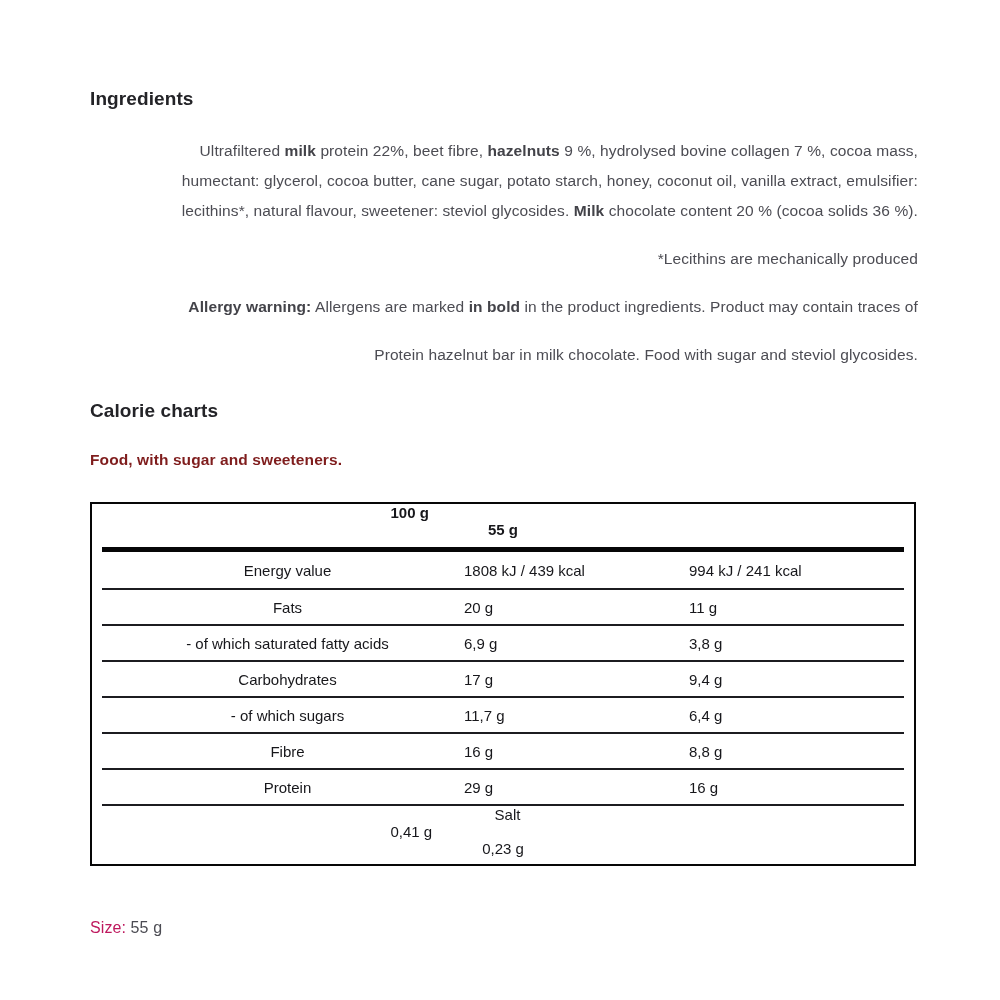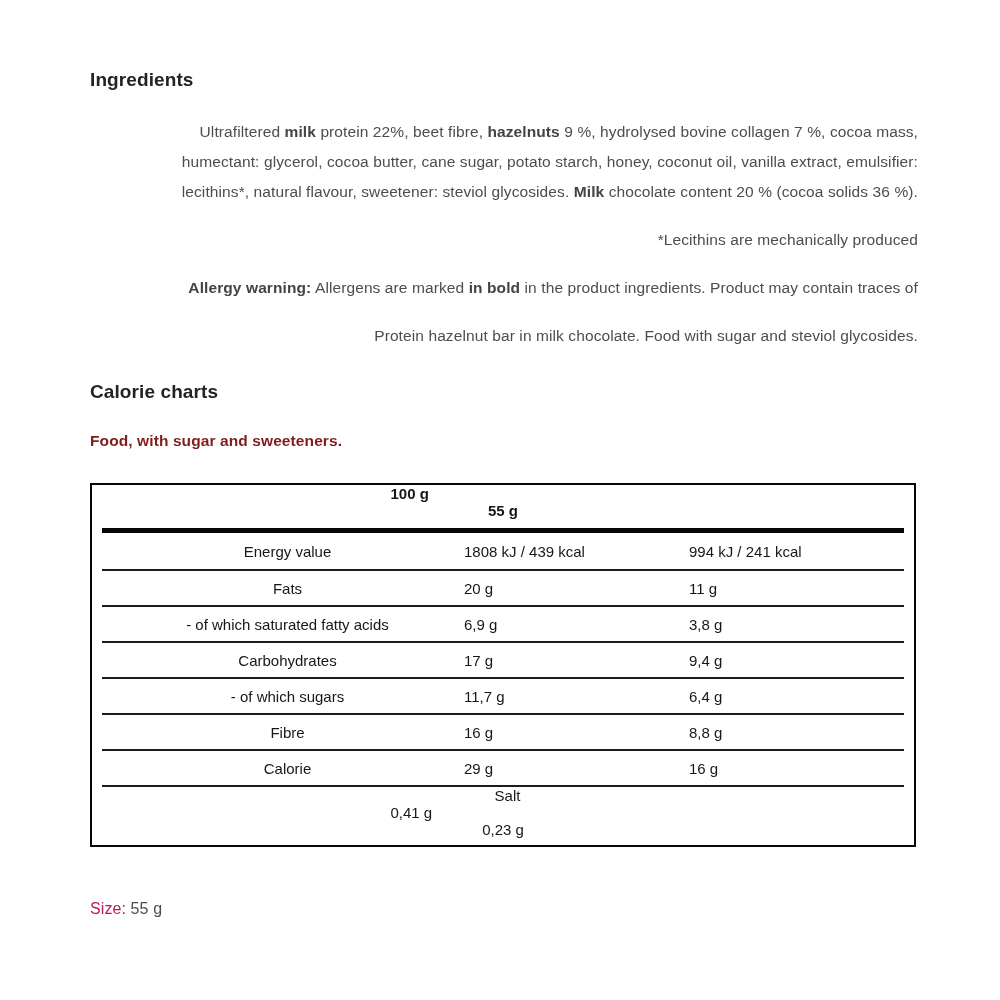--- a/index.html
+++ b/index.html
@@ -2,21 +2,21 @@
 <html><head>
 <meta charset="utf-8">
 <style>
   * { box-sizing: border-box; }
   html, body { margin: 0; padding: 0; background: #ffffff; }
   body {
     width: 1000px; height: 1000px;
     font-family: "Liberation Sans", sans-serif;
     -webkit-font-smoothing: antialiased;
   }
-  .page { padding: 69px 82px 0 90px; width: 1000px; }
+  .page { padding: 88px 82px 0 90px; width: 1000px; }
 
   h2.section-heading {
     font-size: 19px; line-height: 22px; font-weight: 700;
     color: #232327; margin: 0 0 26px 0; letter-spacing: 0.1px;
   }
   p.body-text {
     font-size: 15.5px; line-height: 30px; color: #4c4c53;
     margin: 0 0 18px 0; letter-spacing: 0.1px; max-width: 830px; text-align: right;
   }
   p.body-text b { font-weight: 700; color: #434349; }
@@ -97,21 +97,21 @@
           <div class="c-label">- of which sugars</div>
           <div class="c-100">11,7 g</div>
           <div class="c-55">6,4 g</div>
         </div>
         <div class="t-row">
           <div class="c-label">Fibre</div>
           <div class="c-100">16 g</div>
           <div class="c-55">8,8 g</div>
         </div>
         <div class="t-row">
-          <div class="c-label">Calorie</div>
+          <div class="c-label">Protein</div>
           <div class="c-100">29 g</div>
           <div class="c-55">16 g</div>
         </div>
         <div class="t-row">
           <div class="c-label">Salt</div>
           <div class="c-100">0,41 g</div>
           <div class="c-55">0,23 g</div>
         </div>
       </div>
   </div>

